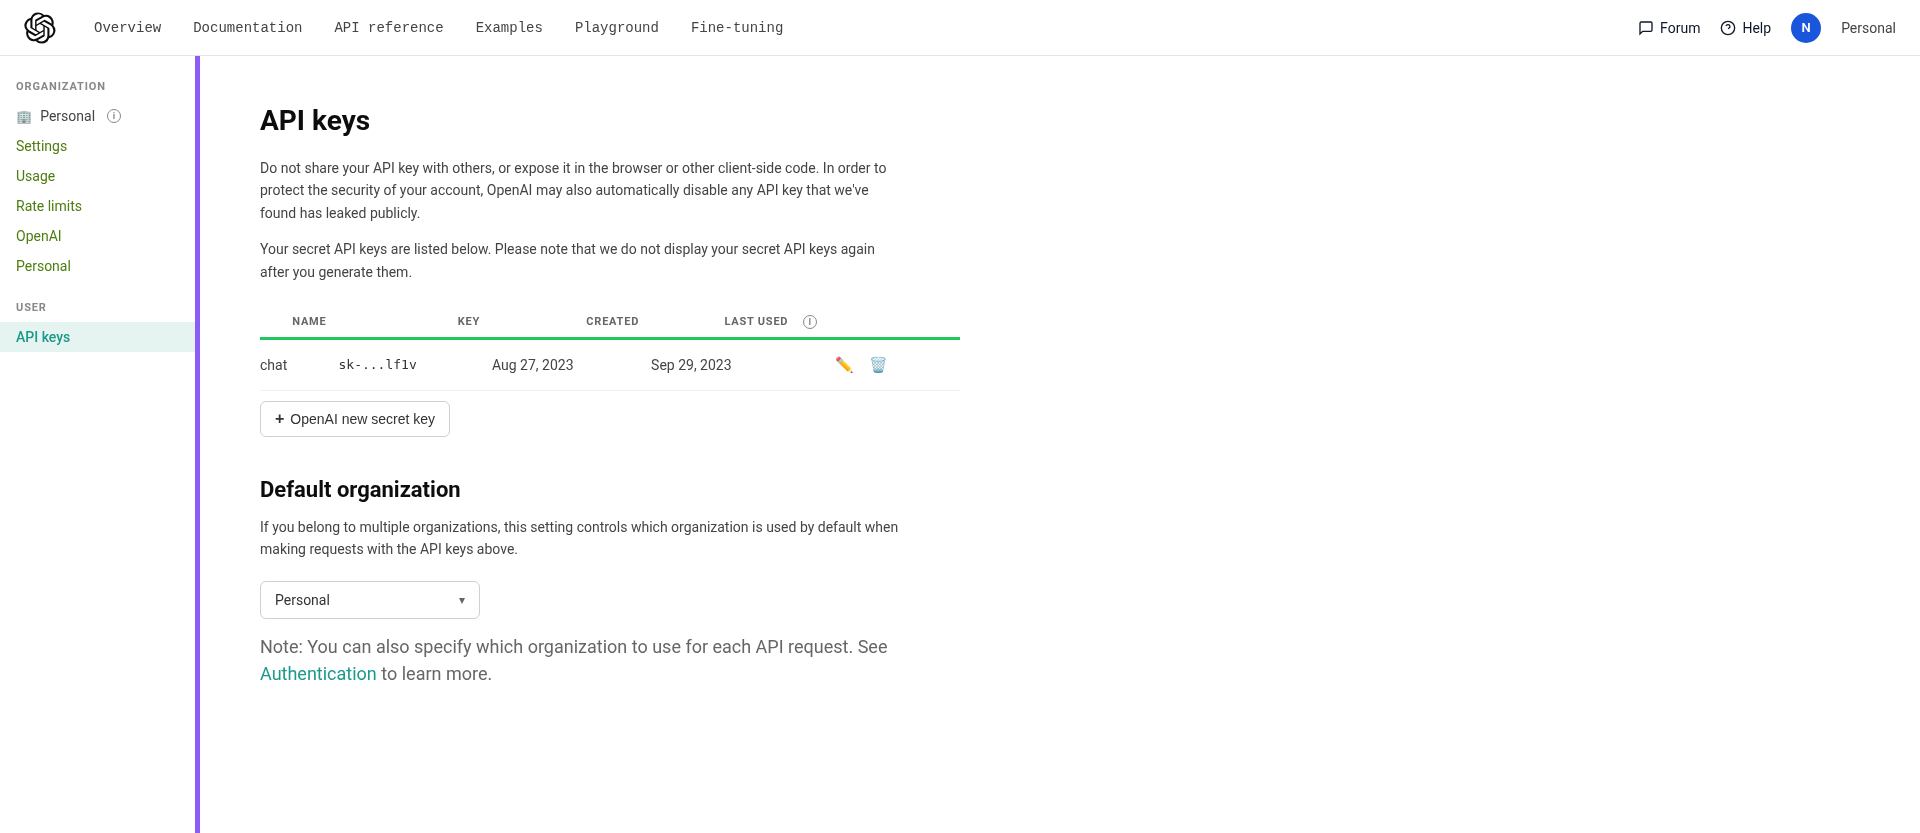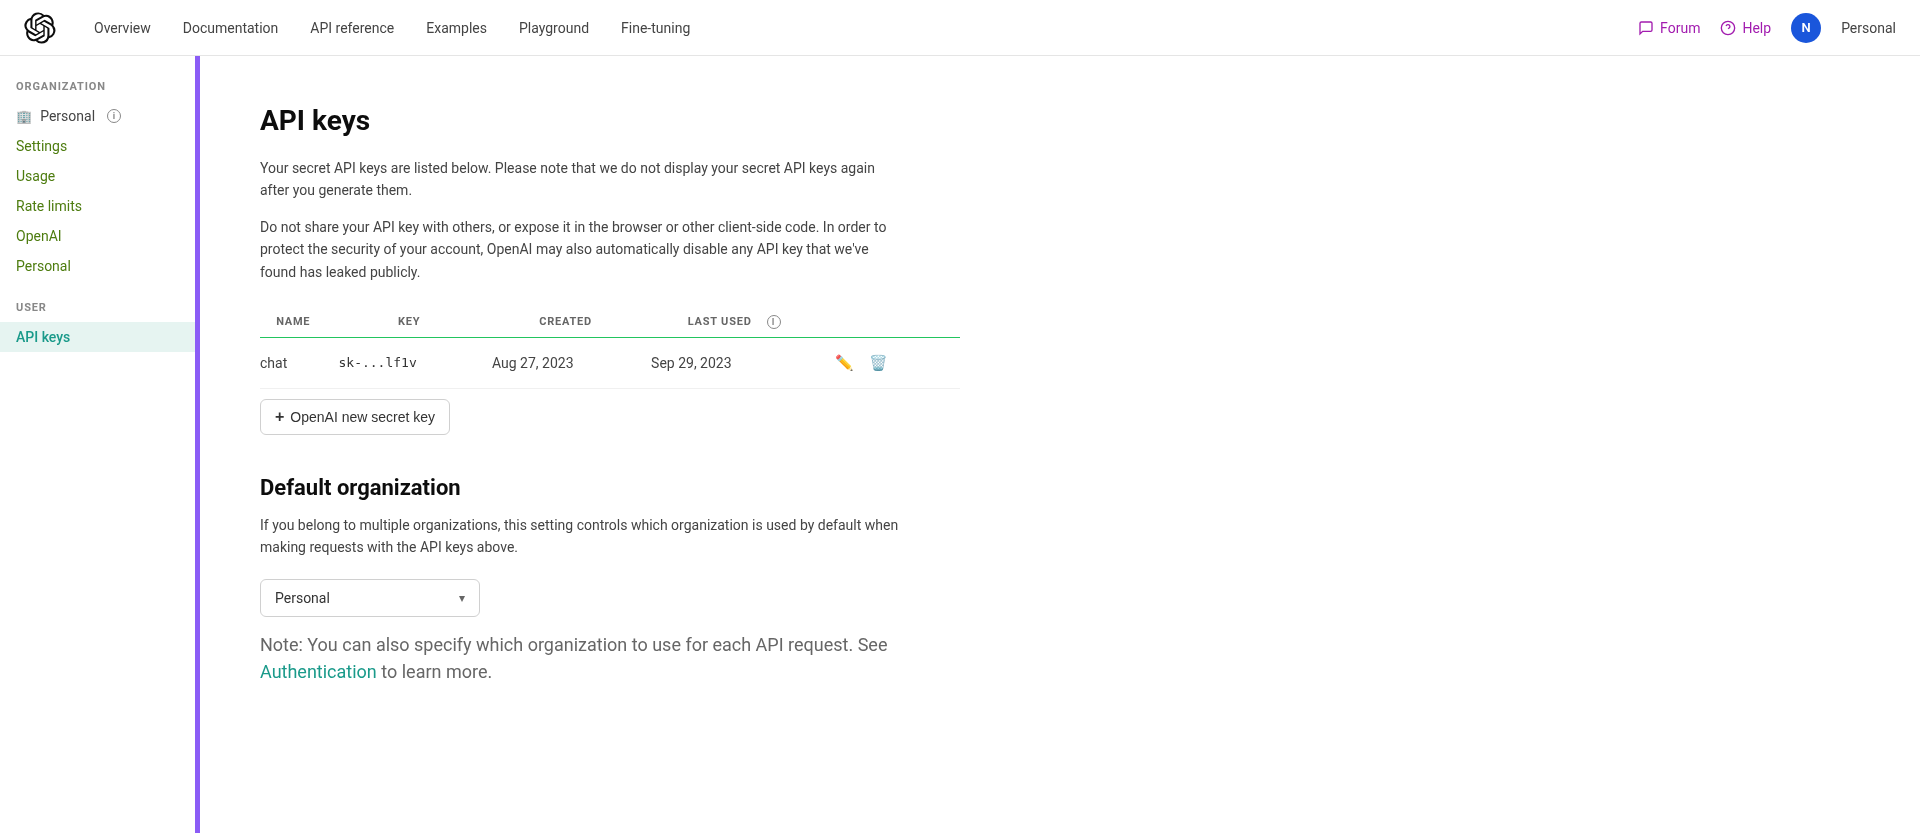--- a/index.html
+++ b/index.html
@@ -7,24 +7,24 @@
 
     
     .topnav {
       display: flex; align-items: center; height: 56px; padding: 0 24px;
       border-bottom: 1px solid #e5e5e5; background: #fff; position: fixed; top: 0; left: 0; right: 0; z-index: 100;
     }
     .topnav-logo { width: 32px; height: 32px; margin-right: 24px; flex-shrink: 0; }
     .topnav-links { display: flex; gap: 4px; align-items: center; flex: 1; }
     .topnav-link {
       padding: 8px 14px; border-radius: 6px; cursor: pointer; font-size: 14px;
-      color: #444; text-decoration: none;
+      color: #444; text-decoration: none; font-family: Liberation Mono, monospace;
     }
     .topnav-right { display: flex; align-items: center; gap: 20px; }
-    .topnav-right-item { display: flex; align-items: center; gap: 6px; color: #a21caf; cursor: pointer; font-size: 14px; }
+    .topnav-right-item { display: flex; align-items: center; gap: 6px; color: #0f172a; cursor: pointer; font-size: 14px; }
     .avatar {
       width: 30px; height: 30px; border-radius: 50%; background: #1a56db;
       color: #fff; display: flex; align-items: center; justify-content: center;
       font-weight: 600; font-size: 13px; cursor: pointer;
     }
     .personal-label { font-size: 14px; color: #444; cursor: pointer; }
 
     
     .layout { display: flex; margin-top: 56px; height: calc(833px - 56px); }
 
@@ -53,22 +53,22 @@
     
     .main { flex: 1; padding: 48px 60px; overflow-y: auto; }
 
     .page-title { font-size: 28px; font-weight: 700; margin-bottom: 20px; color: #0d0d0d; }
 
     .desc-text { font-size: 14px; color: #444; line-height: 1.6; margin-bottom: 14px; max-width: 640px; }
 
     
     .api-table { width: 100%; max-width: 700px; margin-top: 24px; border-collapse: collapse; }
     .api-table th {
-      text-align: center; font-size: 11px; font-weight: 700; letter-spacing: 0.07em;
-      text-transform: uppercase; color: #666; border-bottom: 1px solid #22c55e;
+      text-align: right; font-size: 11px; font-weight: 700; letter-spacing: 0.07em;
+      text-transform: uppercase; color: #666; border-bottom: 3px solid #22c55e;
       padding: 8px 12px 8px 0;
     }
     .api-table td { padding: 12px 12px 12px 0; border-bottom: 1px solid #f0f0f0; font-size: 14px; color: #444; vertical-align: middle; }
     .api-table td.key-cell { font-family: monospace; font-size: 13px; color: #333; }
     .icon-btn { background: none; border: none; cursor: pointer; color: #666; padding: 4px 6px; border-radius: 4px; font-size: 15px; }
 
     
     .create-btn {
       display: inline-flex; align-items: center; gap: 6px;
       background: #fff; border: 1px solid #d0d0d0; border-radius: 6px;
@@ -168,22 +168,22 @@
     <div class="sidebar-section-gap"></div>
     <div class="sidebar-section-label">USER</div>
     <div class="sidebar-item active">
       <span>API keys</span>
     </div>
   </aside>
 
   <main class="main">
     <h1 class="page-title">API keys</h1>
 
+    <p class="desc-text">Do not share your API key with others, or expose it in the browser or other client-side code. In order to protect the security of your account, OpenAI may also automatically disable any API key that we've found has leaked publicly.</p>
     <p class="desc-text">Your secret API keys are listed below. Please note that we do not display your secret API keys again after you generate them.</p>
-    <p class="desc-text">Do not share your API key with others, or expose it in the browser or other client-side code. In order to protect the security of your account, OpenAI may also automatically disable any API key that we've found has leaked publicly.</p>
 
     
     <table class="api-table">
       <thead>
         <tr>
           <th>NAME</th>
           <th>KEY</th>
           <th>CREATED</th>
           <th>
             <span class="th-info">

